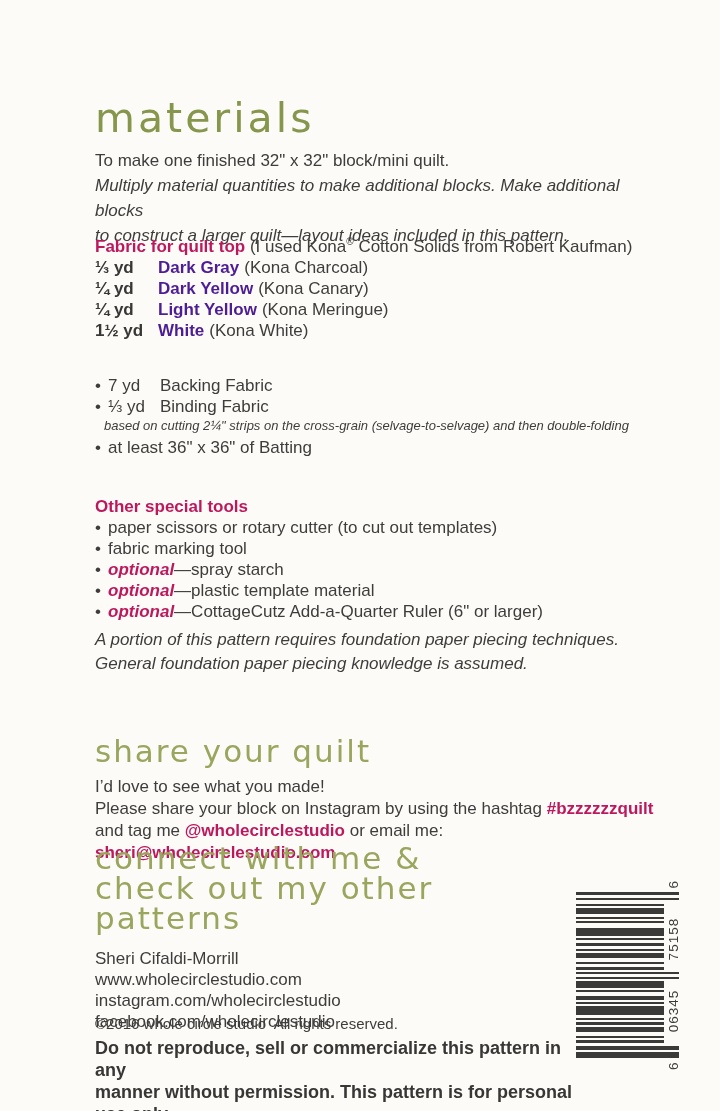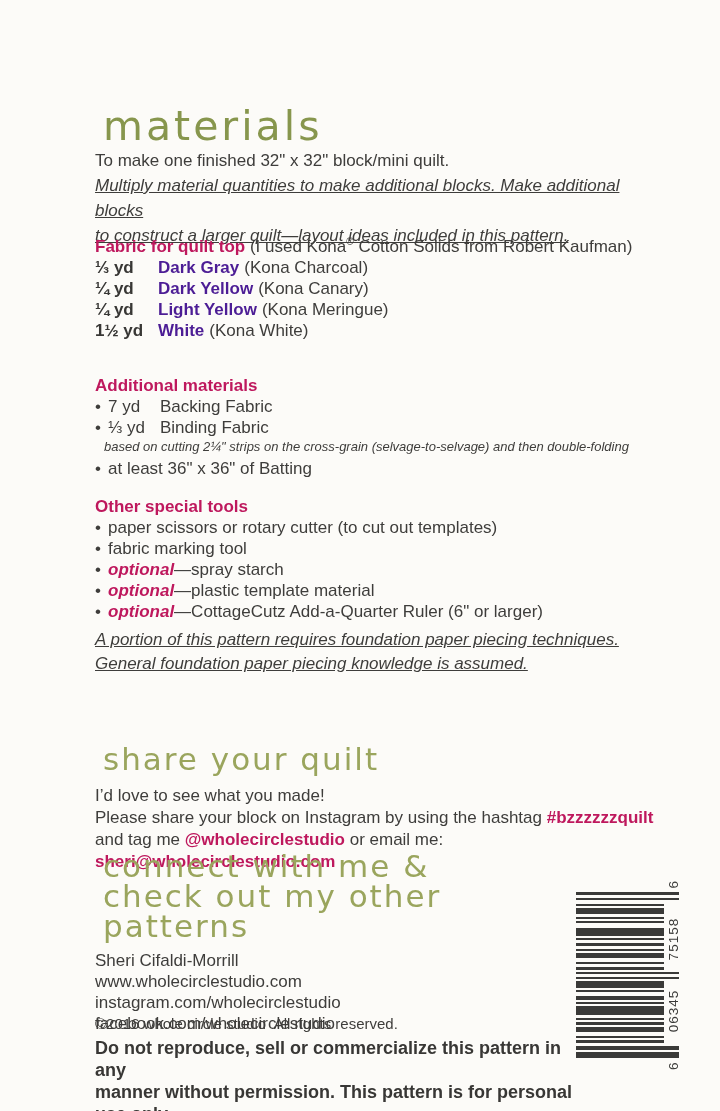--- a/index.html
+++ b/index.html
@@ -11,43 +11,43 @@
     font-family: "Liberation Sans", sans-serif;
     color: #3e3d3b;
     overflow: hidden;
   }
   .abs { position: absolute; left: 95px; }
 
   
   .h-green {
     font-family: "DejaVu Sans", sans-serif;
     font-weight: 400;
-    margin: 8px;
+    margin: 0;
   }
   .h-materials { font-size: 41px; line-height: 44px; letter-spacing: 3px; color: #87964d; }
   .h-sub { font-size: 31px; line-height: 30px; letter-spacing: 2px; color: #9aa55d; }
 
   p { margin: 0; }
   .body-txt { font-size: 17px; line-height: 25px; }
-  .it { font-style: italic; text-decoration: underline; }
+  .it { font-style: italic; }
   .b { font-weight: bold; color: #be185d; }
 
   .list-txt { font-size: 17px; line-height: 21px; }
   .frow .qty { display: inline-block; width: 63px; font-weight: bold; color:#383735; }
   .frow .fname { font-weight: bold; color:#4c1d95; margin-right: 5px; }
 
   .brow::before { content: "•"; display: inline-block; width: 13px; }
   .brow .bqty { display: inline-block; width: 52px; }
   .small-note { font-size: 13px; line-height: 17px; font-style: italic; margin-left: 9px; }
 
   .trow::before { content: "•"; display: inline-block; width: 13px; }
   .opt { font-weight: bold; font-style: italic; color:#be185d;text-align:right; }
 
   .share-lines { font-size: 17px; line-height: 22px; margin-top: 7px; }
-  .connect-lines { font-size: 17px; line-height: 21px; margin-top: 9px; }
+  .connect-lines { font-size: 17px; line-height: 21px; margin-top: 15px; }
 
   .foot-copy { font-size: 15px; line-height: 19px; white-space: pre-wrap; }
   .foot-legal { font-size: 18px; line-height: 22px; font-weight: bold; color:#383735; margin-top: 4px; }
 
   .sup-r { font-size: 10px; vertical-align: super; }
 
   
   .barcode { position: absolute; left: 576px; top: 892px; width: 108px; height: 166px; }
   .bc-bar { width: 88px; background: #3a3a38; }
   .bc-bar.long { width: 103px; }
@@ -79,21 +79,20 @@
 
   <div class="abs list-txt" style="top:231px; width:555px;">
     <p><span class="b">Fabric for quilt top</span><span> (I used Kona</span><span class="sup-r">®</span><span> Cotton Solids from Robert Kaufman)</span></p>
     <p class="frow"><span class="qty">⅓ yd</span><span class="fname">Dark Gray</span><span>(Kona Charcoal)</span></p>
     <p class="frow"><span class="qty">¼ yd</span><span class="fname">Dark Yellow</span><span>(Kona Canary)</span></p>
     <p class="frow"><span class="qty">¼ yd</span><span class="fname">Light Yellow</span><span>(Kona Meringue)</span></p>
     <p class="frow"><span class="qty">1½ yd</span><span class="fname">White</span><span>(Kona White)</span></p>
   </div>
 
   <div class="abs list-txt" style="top:375px; width:555px;">
-    <p class="b">Additional materials</p>
     <p class="brow"><span class="bqty">7 yd</span><span>Backing Fabric</span></p>
     <p class="brow"><span class="bqty">⅓ yd</span><span>Binding Fabric</span></p>
     <p class="small-note">based on cutting 2¼" strips on the cross-grain (selvage-to-selvage) and then double-folding</p>
     <p class="brow" style="margin-top:3px;"><span>at least 36" x 36" of Batting</span></p>
   </div>
 
   <div class="abs list-txt" style="top:496px; width:555px;">
     <p class="b">Other special tools</p>
     <p class="trow"><span class="opt"></span><span>paper scissors or rotary cutter (to cut out templates)</span></p>
     <p class="trow"><span class="opt"></span><span>fabric marking tool</span></p>

